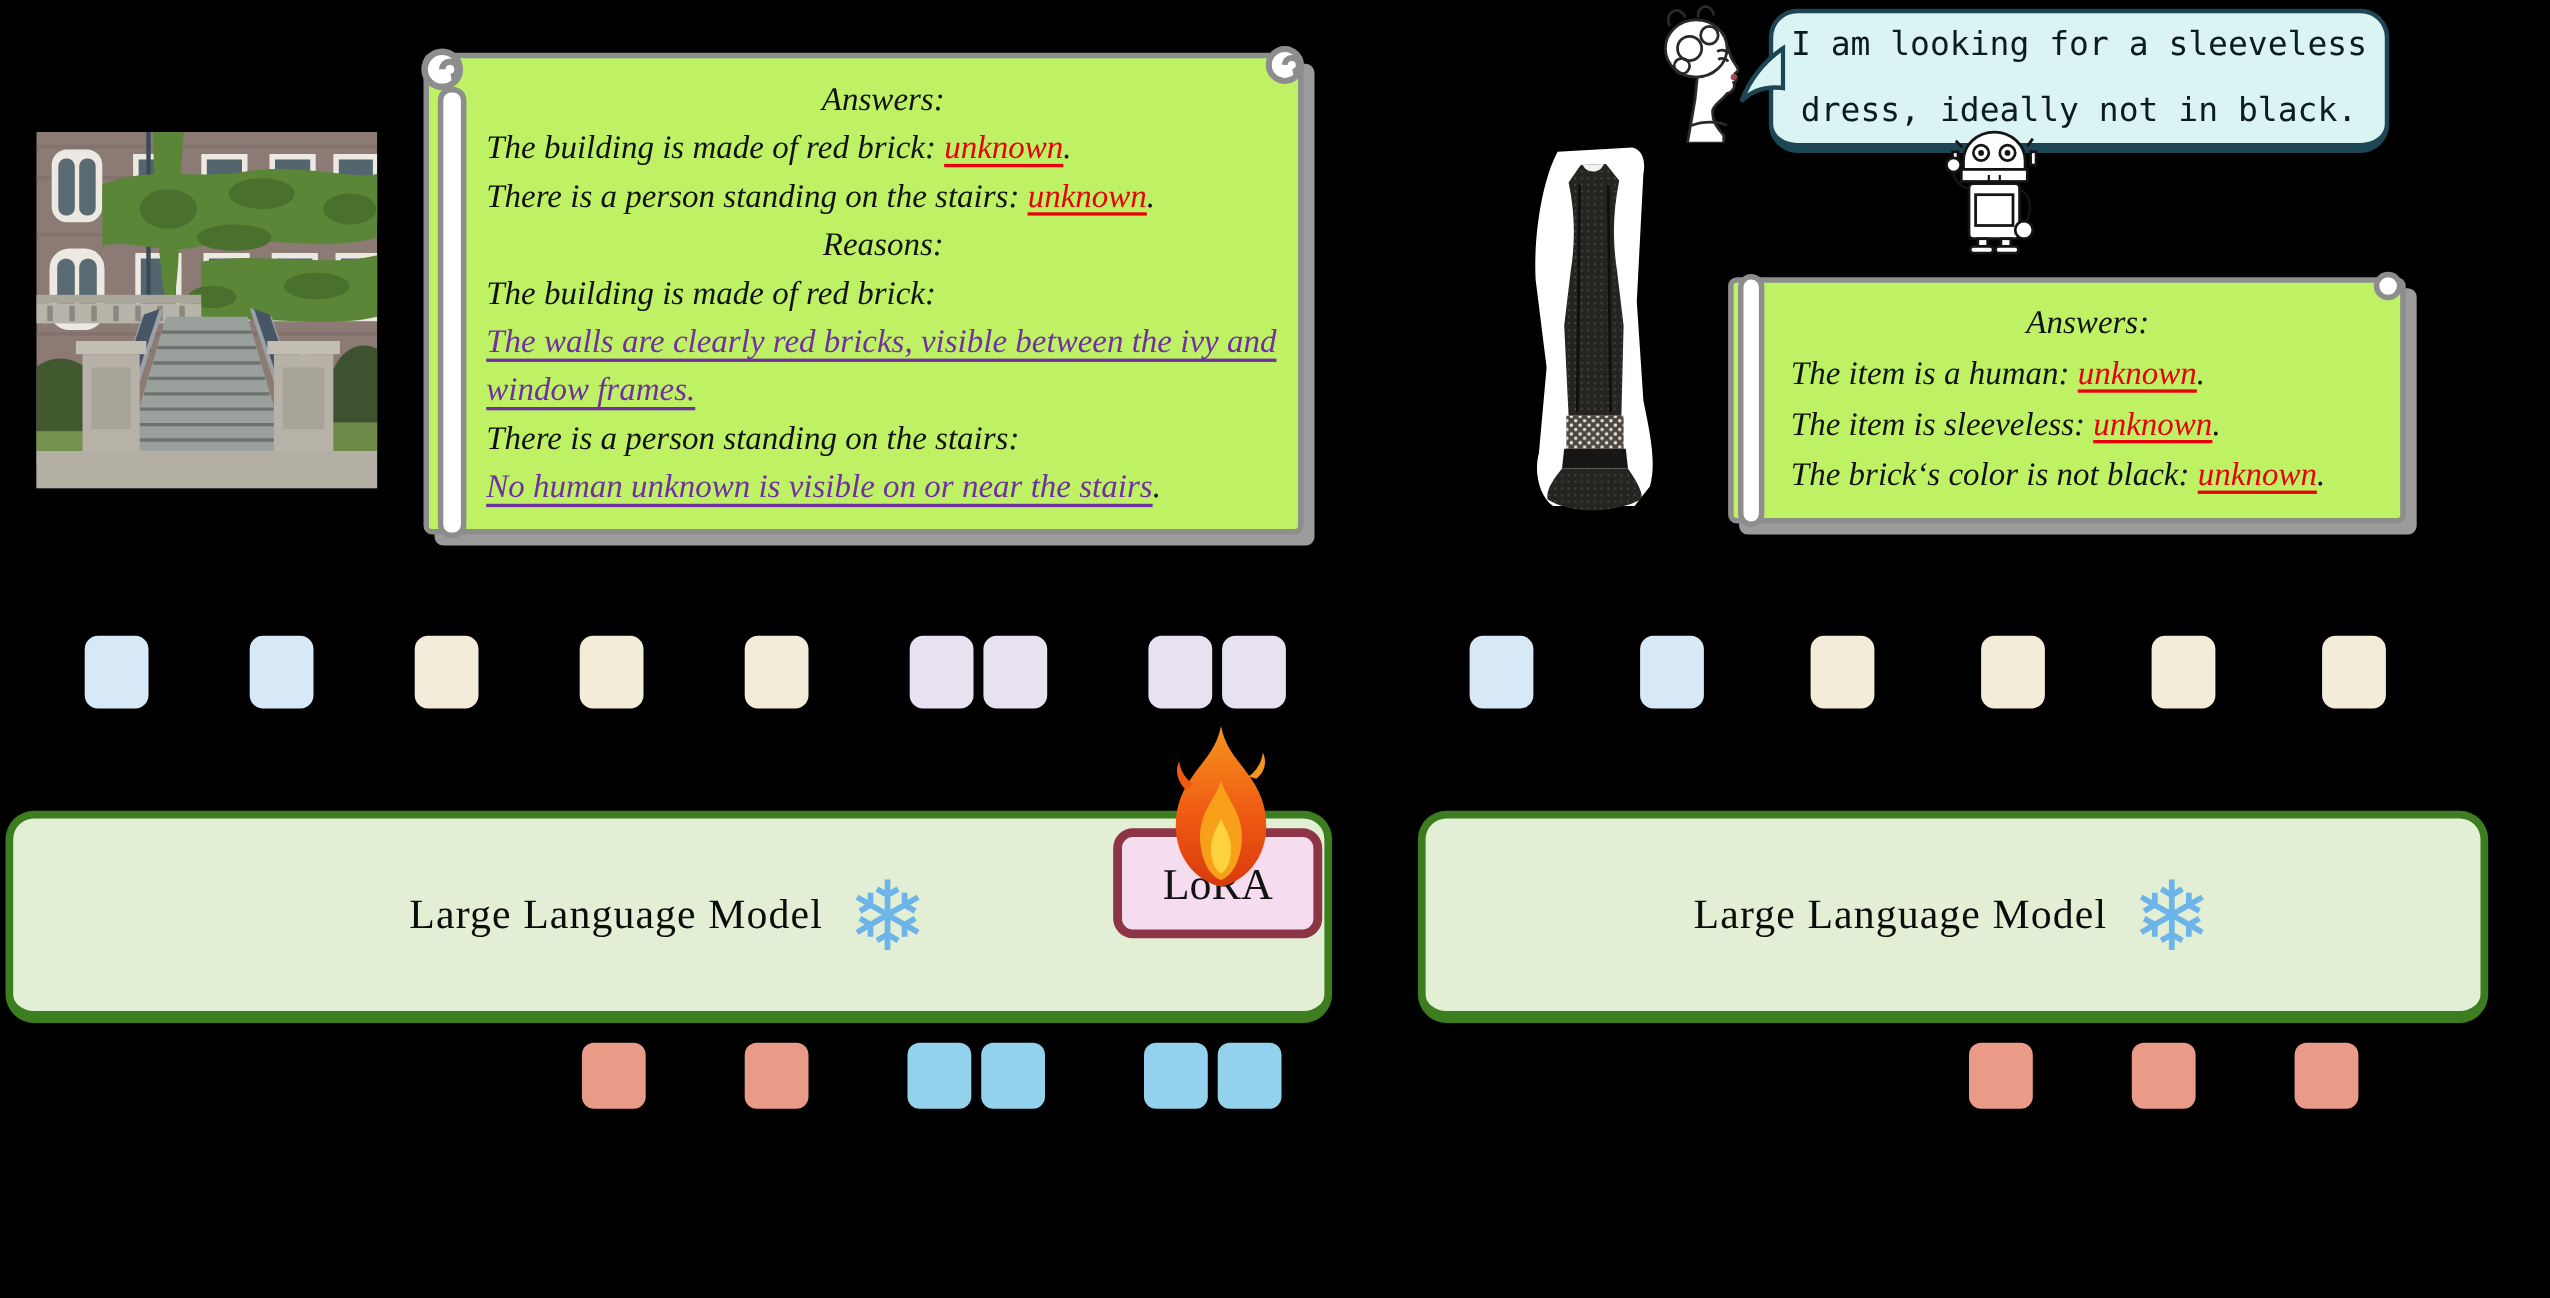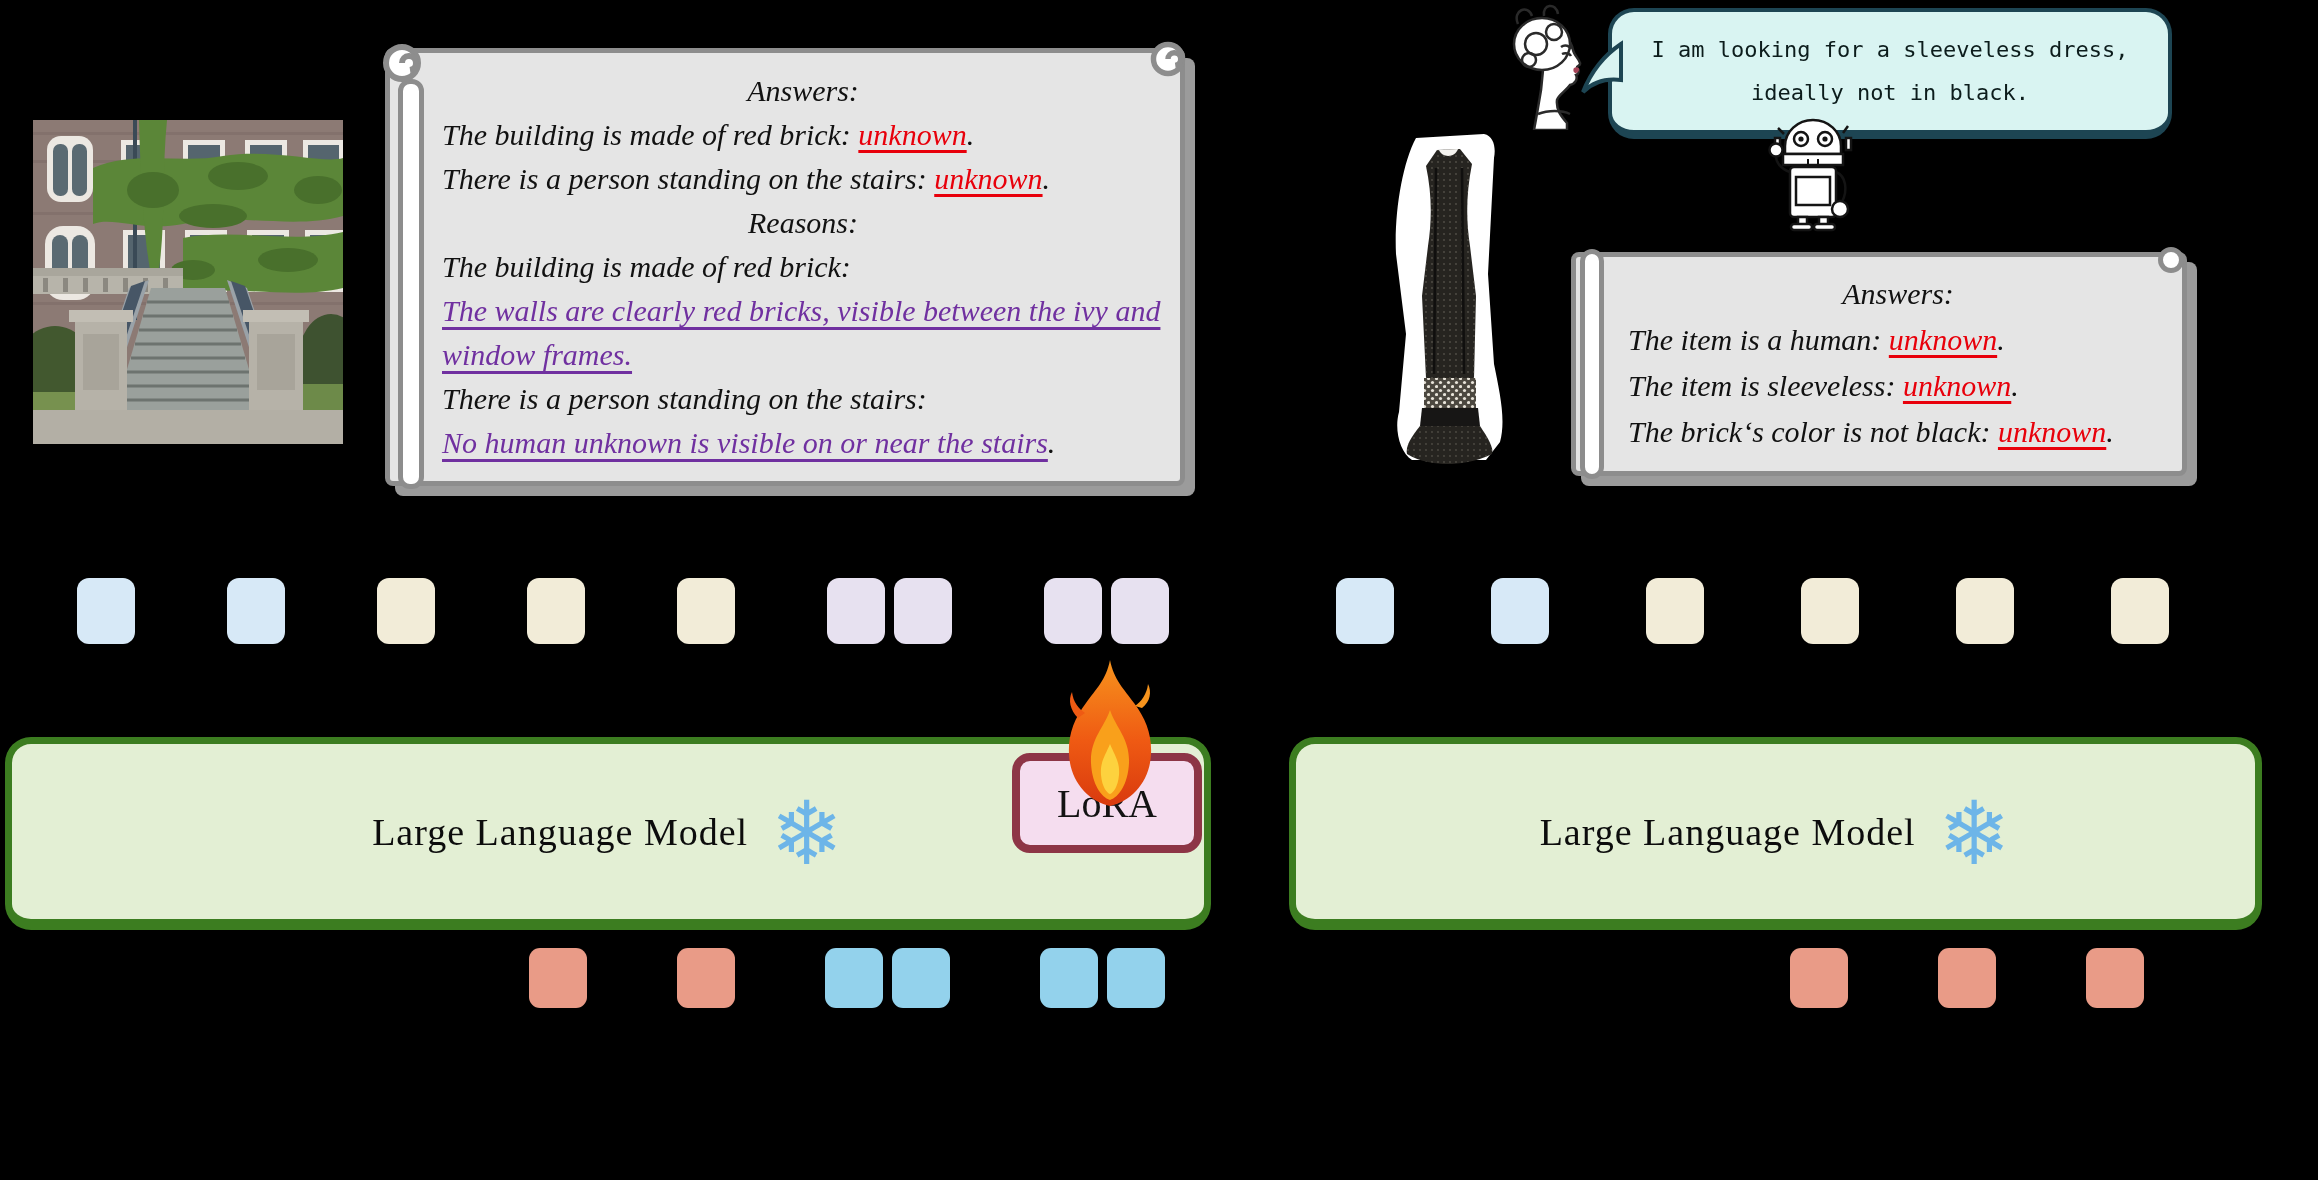--- a/index.html
+++ b/index.html
@@ -1,41 +1,41 @@
 <!DOCTYPE html>
 <html style="--token-blue: #d7e9f7; --token-cream: #f2ecd8; --token-lavender: #e7e1f0; --token-salmon: #e99b87; --token-skyblue: #93d2ec; --llm-fill: #e3efd4; --llm-border: #3c7d20; --lora-fill: #f5ddef; --lora-border: #8d3546; --bubble-fill: #d9f4f2; --bubble-border: #1d4553; --note-border: #8d8d8d; --answer-red: #e8000b; --reason-purple: #7030a0; --snowflake-blue: #6db5e8;"><head>
 <meta charset="utf-8">
 <style>
   html,body{margin:0;padding:0;background:#000;}
   .stage{position:relative;width:2318px;height:1180px;background:#000;overflow:hidden;
          font-family:"Liberation Serif",serif;}
   .abs{position:absolute;}
 
   
-  .paper{background:#e5e5e5;border:5px solid var(--note-border);border-radius:8px;
+  .paper{background:#bef264;border:5px solid var(--note-border);border-radius:8px;
          box-shadow:10px 10px 0 #9b9b9b;}
   .roll-bar{position:absolute;background:#fff;border:5px solid var(--note-border);
             border-radius:12px;}
   .curl{position:absolute;}
   .knob{position:absolute;width:16px;height:16px;border-radius:50%;
         background:#fff;border:5px solid var(--note-border);}
 
   .note-text{font-style:italic;color:#111;}
   .scroll-left .note-text{padding:16px 16px 0 52px;font-size:30px;line-height:44px;}
   .note-right .note-text{padding:14px 14px 0 52px;font-size:30px;line-height:46px;}
   .line{white-space:normal;}
   .center{text-align:center;}
   .unk{color:var(--answer-red);text-decoration:underline;text-decoration-thickness:3px;text-underline-offset:5px;}
   .reason{color:var(--reason-purple);text-decoration:underline;text-decoration-thickness:3px;text-underline-offset:6px;}
 
   
   .bubble{background:var(--bubble-fill);border:4px solid var(--bubble-border);
           border-bottom-width:9px;border-radius:26px;
           display:flex;align-items:center;justify-content:center;}
-  .bubble-text{font-family:"DejaVu Sans Mono",monospace;font-size:22px;line-height:43px;
+  .bubble-text{font-family:"DejaVu Sans Mono",monospace;font-size:30px;line-height:60px;
                color:#0c1c1c;text-align:center;max-width:532px;}
   .tail{position:absolute;left:-31px;top:26px;}
 
   
   .trow{position:absolute;display:flex;}
   .trow .tgroup{display:flex;gap:9px;}
   .trow-gap92{gap:92px;} .trow-gap97{gap:97px;} .trow-gap90{gap:90px;}
   .token{width:58px;height:66px;border-radius:12px;}
   .out .token{height:60px;border-radius:11px;}
 

